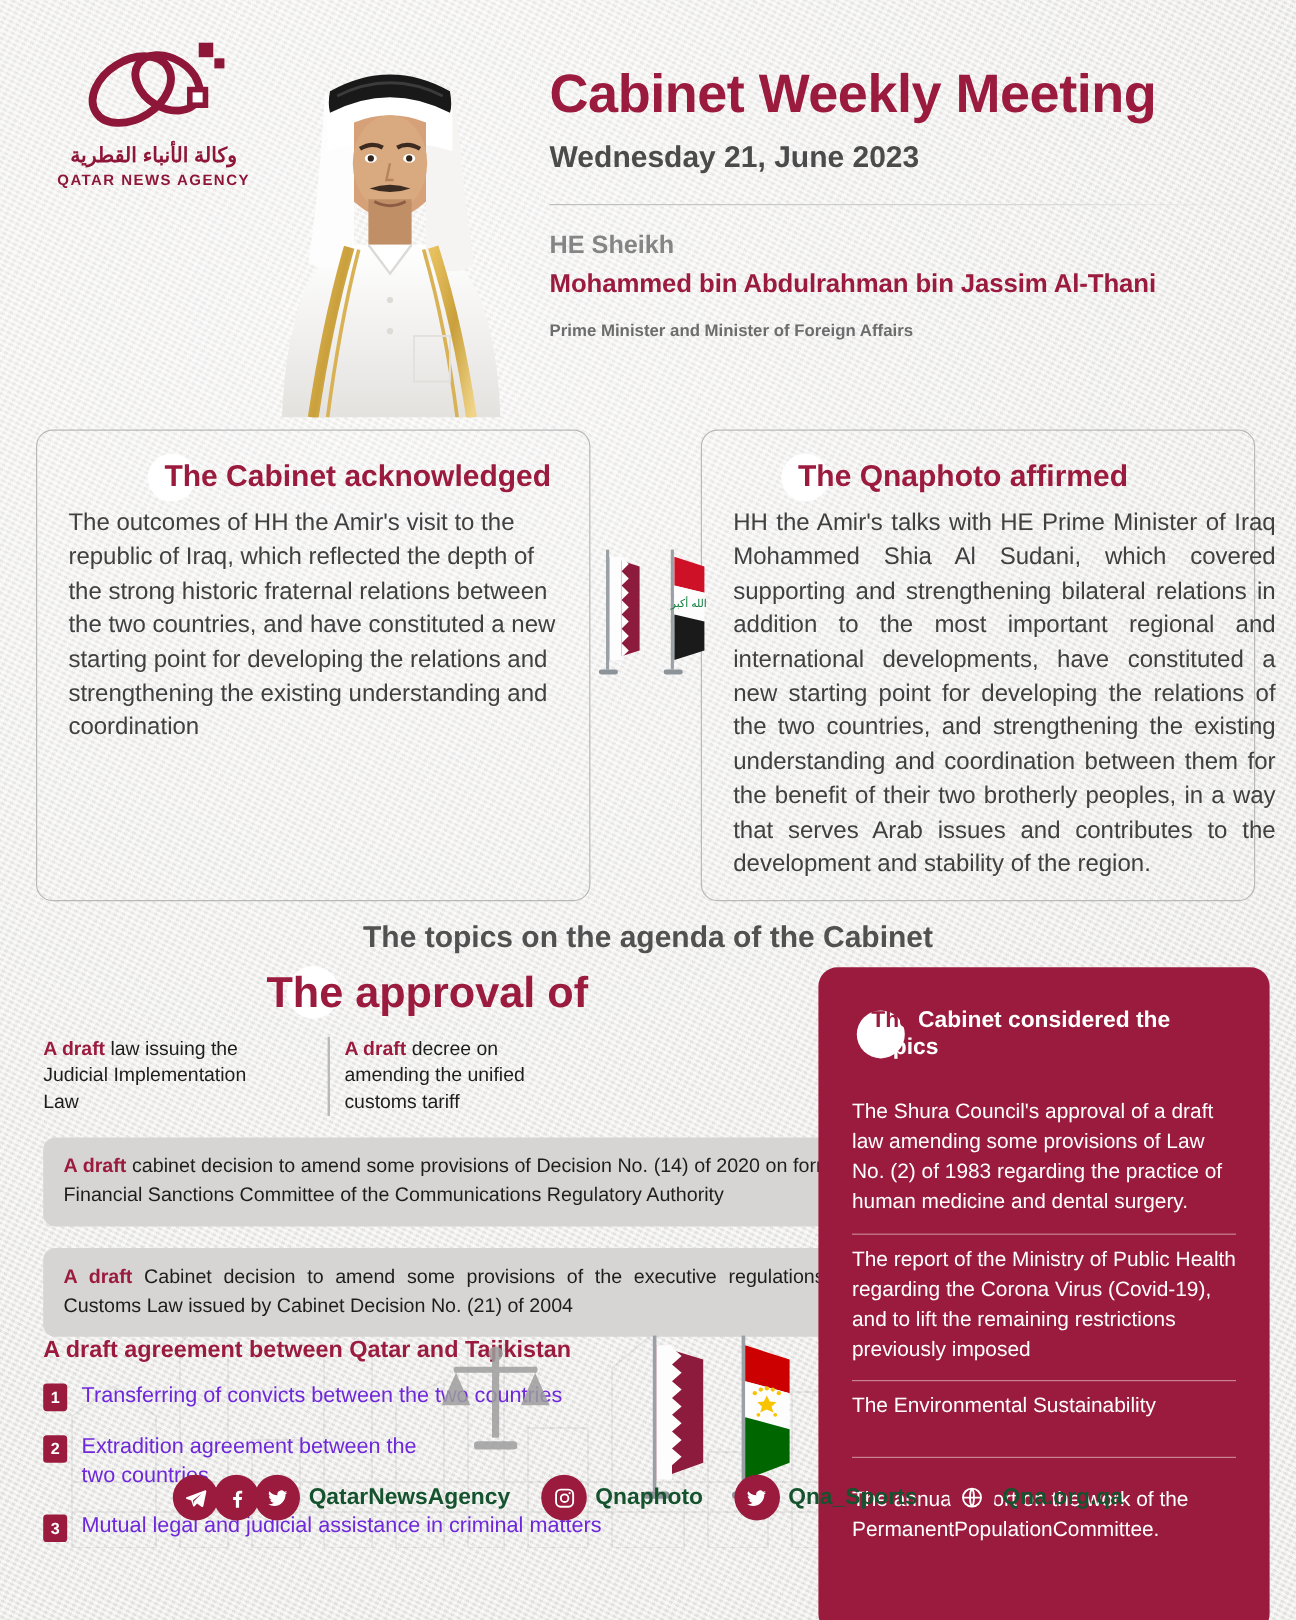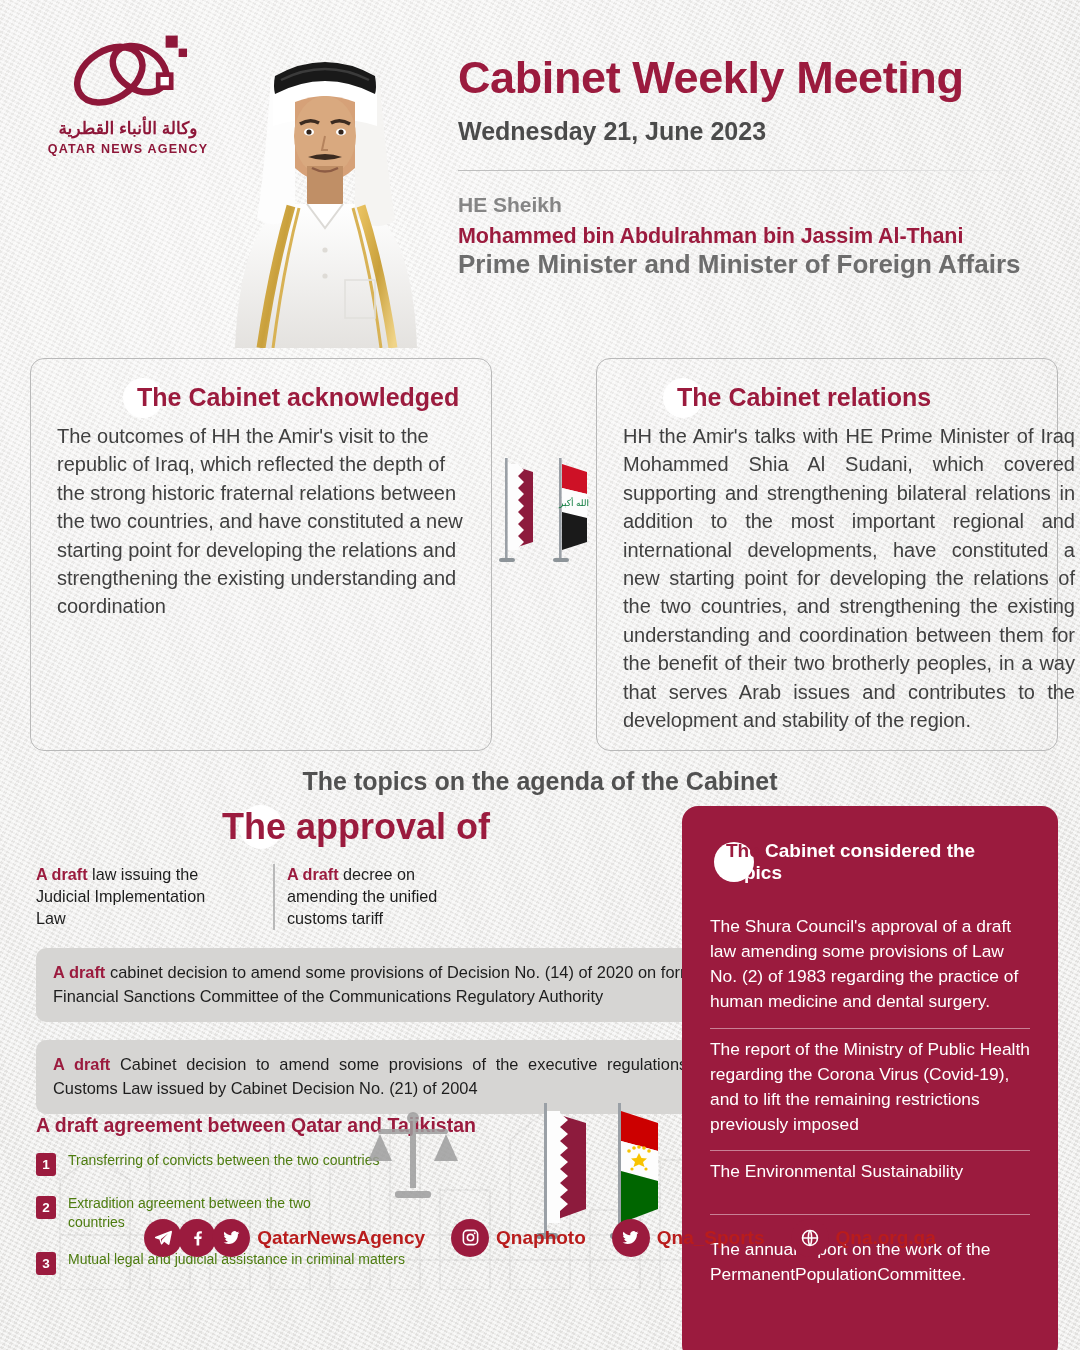--- a/index.html
+++ b/index.html
@@ -91,29 +91,29 @@
     height: 1px;
     background: linear-gradient(to right, #bdbdbd, #d8d8d8 70%, transparent);
     margin: 24px 0 22px 0;
   }
   .he { font-size: 21px; font-weight: bold; color: #858585; }
   .name {
     font-size: 21.5px; font-weight: bold; color: #9b1b3e;
     margin-top: 7px; letter-spacing: -.1px;
   }
   .role {
-    font-size: 26px; font-weight: bold; color: #6d6d6d; margin-top: 0;
+    font-size: 14px; font-weight: bold; color: #6d6d6d; margin-top: 18px;
   }
 
   
   .cards {
     position: relative;
     margin: 6px 30px 0 30px;
     display: flex;
-    gap: 16px;
+    gap: 4px;
   }
   .card {
     border: 1px solid #b9b9b9;
     border-radius: 14px;
     position: relative;
   }
   .card-a { width: 462px; min-height: 272px; padding: 24px 26px 18px 26px; }
   .card-b { width: 462px; min-height: 282px; padding: 24px 8px 16px 26px; margin-left: 88px; }
 
   .card-head {
@@ -238,23 +238,23 @@
     width: 20px; height: 23px;
     background: #9b1b3e;
     border-radius: 3px;
     color: #fff;
     font-size: 13.5px;
     font-weight: bold;
     display: flex; align-items: center; justify-content: center;
     margin-right: 12px; margin-top: 2px;
   }
   .num-text {
-    font-size: 14px;
+    font-size: 18px;
     line-height: 1.33;
-    color: #4d7c0f;
+    color: #6d28d9;
   }
 
   .scales { position: absolute; left: 368px; bottom: 70px; width: 90px; height: 100px; opacity: .85; }
   .flags-tajik { position: absolute; left: 500px; bottom: 18px; width: 180px; height: 160px; }
 
   
   .red-panel {
     position: absolute;
     right: 22px; top: 0;
     width: 376px;
@@ -300,21 +300,21 @@
     width: 38px; height: 38px;
     border-radius: 50%;
     background: #9b1b3e;
     display: flex; align-items: center; justify-content: center;
     margin-right: -4px;
   }
   .sicon:last-of-type { margin-right: 0; }
   .slabel {
     font-size: 19px;
     font-weight: bold;
-    color: #b91c1c;
+    color: #14532d;
     margin-left: 11px;
   }
 </style>
 </head>
 <body>
 
 <div class="texture"></div>
 
 <svg class="watermark" viewBox="0 0 680 230" preserveAspectRatio="none">
   <g fill="none" stroke="#6a6a6a" stroke-width="1.6">
@@ -415,21 +415,21 @@
       <div class="card-head">
         <span class="dot"></span>
         <span class="ht">The Cabinet acknowledged</span>
       </div>
       <div class="card-body">The outcomes of HH the Amir's visit to the republic of Iraq, which reflected the depth of the strong historic fraternal relations between the two countries, and have constituted a new starting point for developing the relations and strengthening the existing understanding and coordination</div>
     </div>
 
     <div class="card card-b">
       <div class="card-head">
         <span class="dot"></span>
-        <span class="ht">The Cabinet relations</span>
+        <span class="ht">The Qnaphoto affirmed</span>
       </div>
       <div class="card-body">HH the Amir's talks with HE Prime Minister of Iraq Mohammed Shia Al Sudani, which covered supporting and strengthening bilateral relations in addition to the most important regional and international developments, have constituted a new starting point for developing the relations of the two countries, and strengthening the existing understanding and coordination between them for the benefit of their two brotherly peoples, in a way that serves Arab issues and contributes to the development and stability of the region.</div>
     </div>
 
     <svg class="flags-mid" viewBox="0 0 130 130">
 
       <g>
         <rect x="30" y="8" width="2.6" height="100" fill="#9aa0a6"></rect>
         <path d="M33 14 L58 22 L58 92 L33 100 Z" fill="#8d1b3d"></path>
         <path d="M33 14 L43 14 L43 100 L33 100 Z" fill="#fdfdfd"></path>

